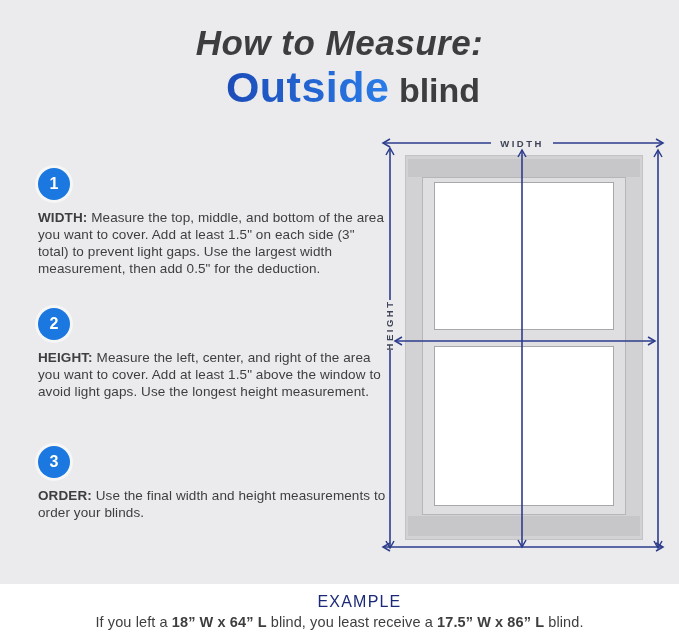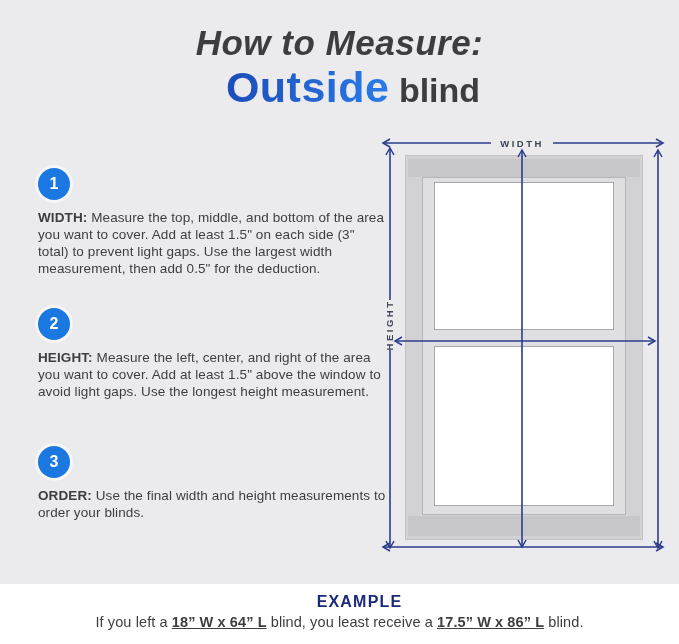--- a/index.html
+++ b/index.html
@@ -44,23 +44,23 @@
   .pane-lower{top:168px;height:160px;}
 
   
   .measure-svg{position:absolute;left:375px;top:130px;width:300px;height:440px;}
   .measure-svg line{stroke:var(--arrow);stroke-width:1.6;}
   .measure-svg text{fill:#3d4355;font-family:"Liberation Sans",sans-serif;font-size:9.5px;
     font-weight:600;letter-spacing:2.5px;}
 
   
   .footer{position:absolute;left:0;bottom:0;width:100%;height:60px;background:#ffffff;text-align:center;padding-top:9px;}
-  .example-heading{font-size:16px;font-weight:700;color:var(--example);letter-spacing:1.2px;padding-left:40px;}
+  .example-heading{font-size:16px;font-weight:400;color:var(--example);letter-spacing:1.2px;padding-left:40px;}
   .example-line{font-size:14.5px;color:var(--text);margin-top:3px;letter-spacing:.1px;}
-  .example-line b{font-weight:700;text-decoration:underline;}
+  .example-line b{font-weight:700;}
 </style>
 </head>
 <body>
 
 <div class="canvas">
 
   <div class="title-block">
     <div class="title-line1">How to Measure:</div>
     <div class="title-line2"><span class="title-highlight">Outside</span><span> blind</span></div>
   </div>

